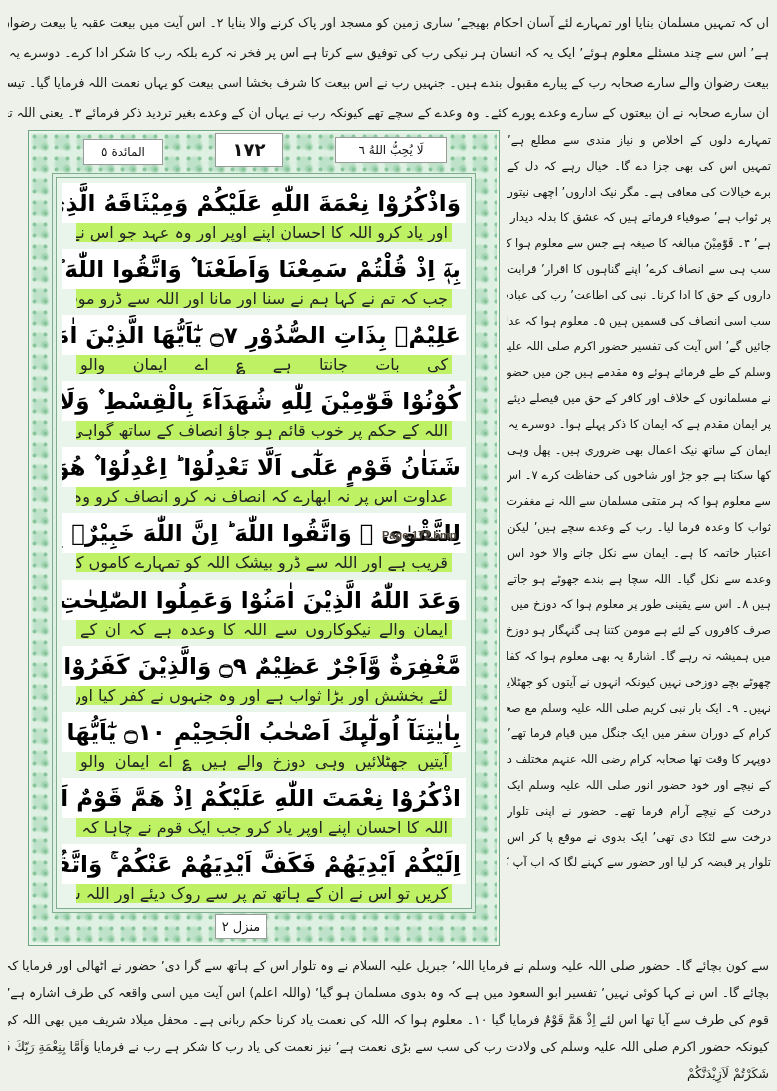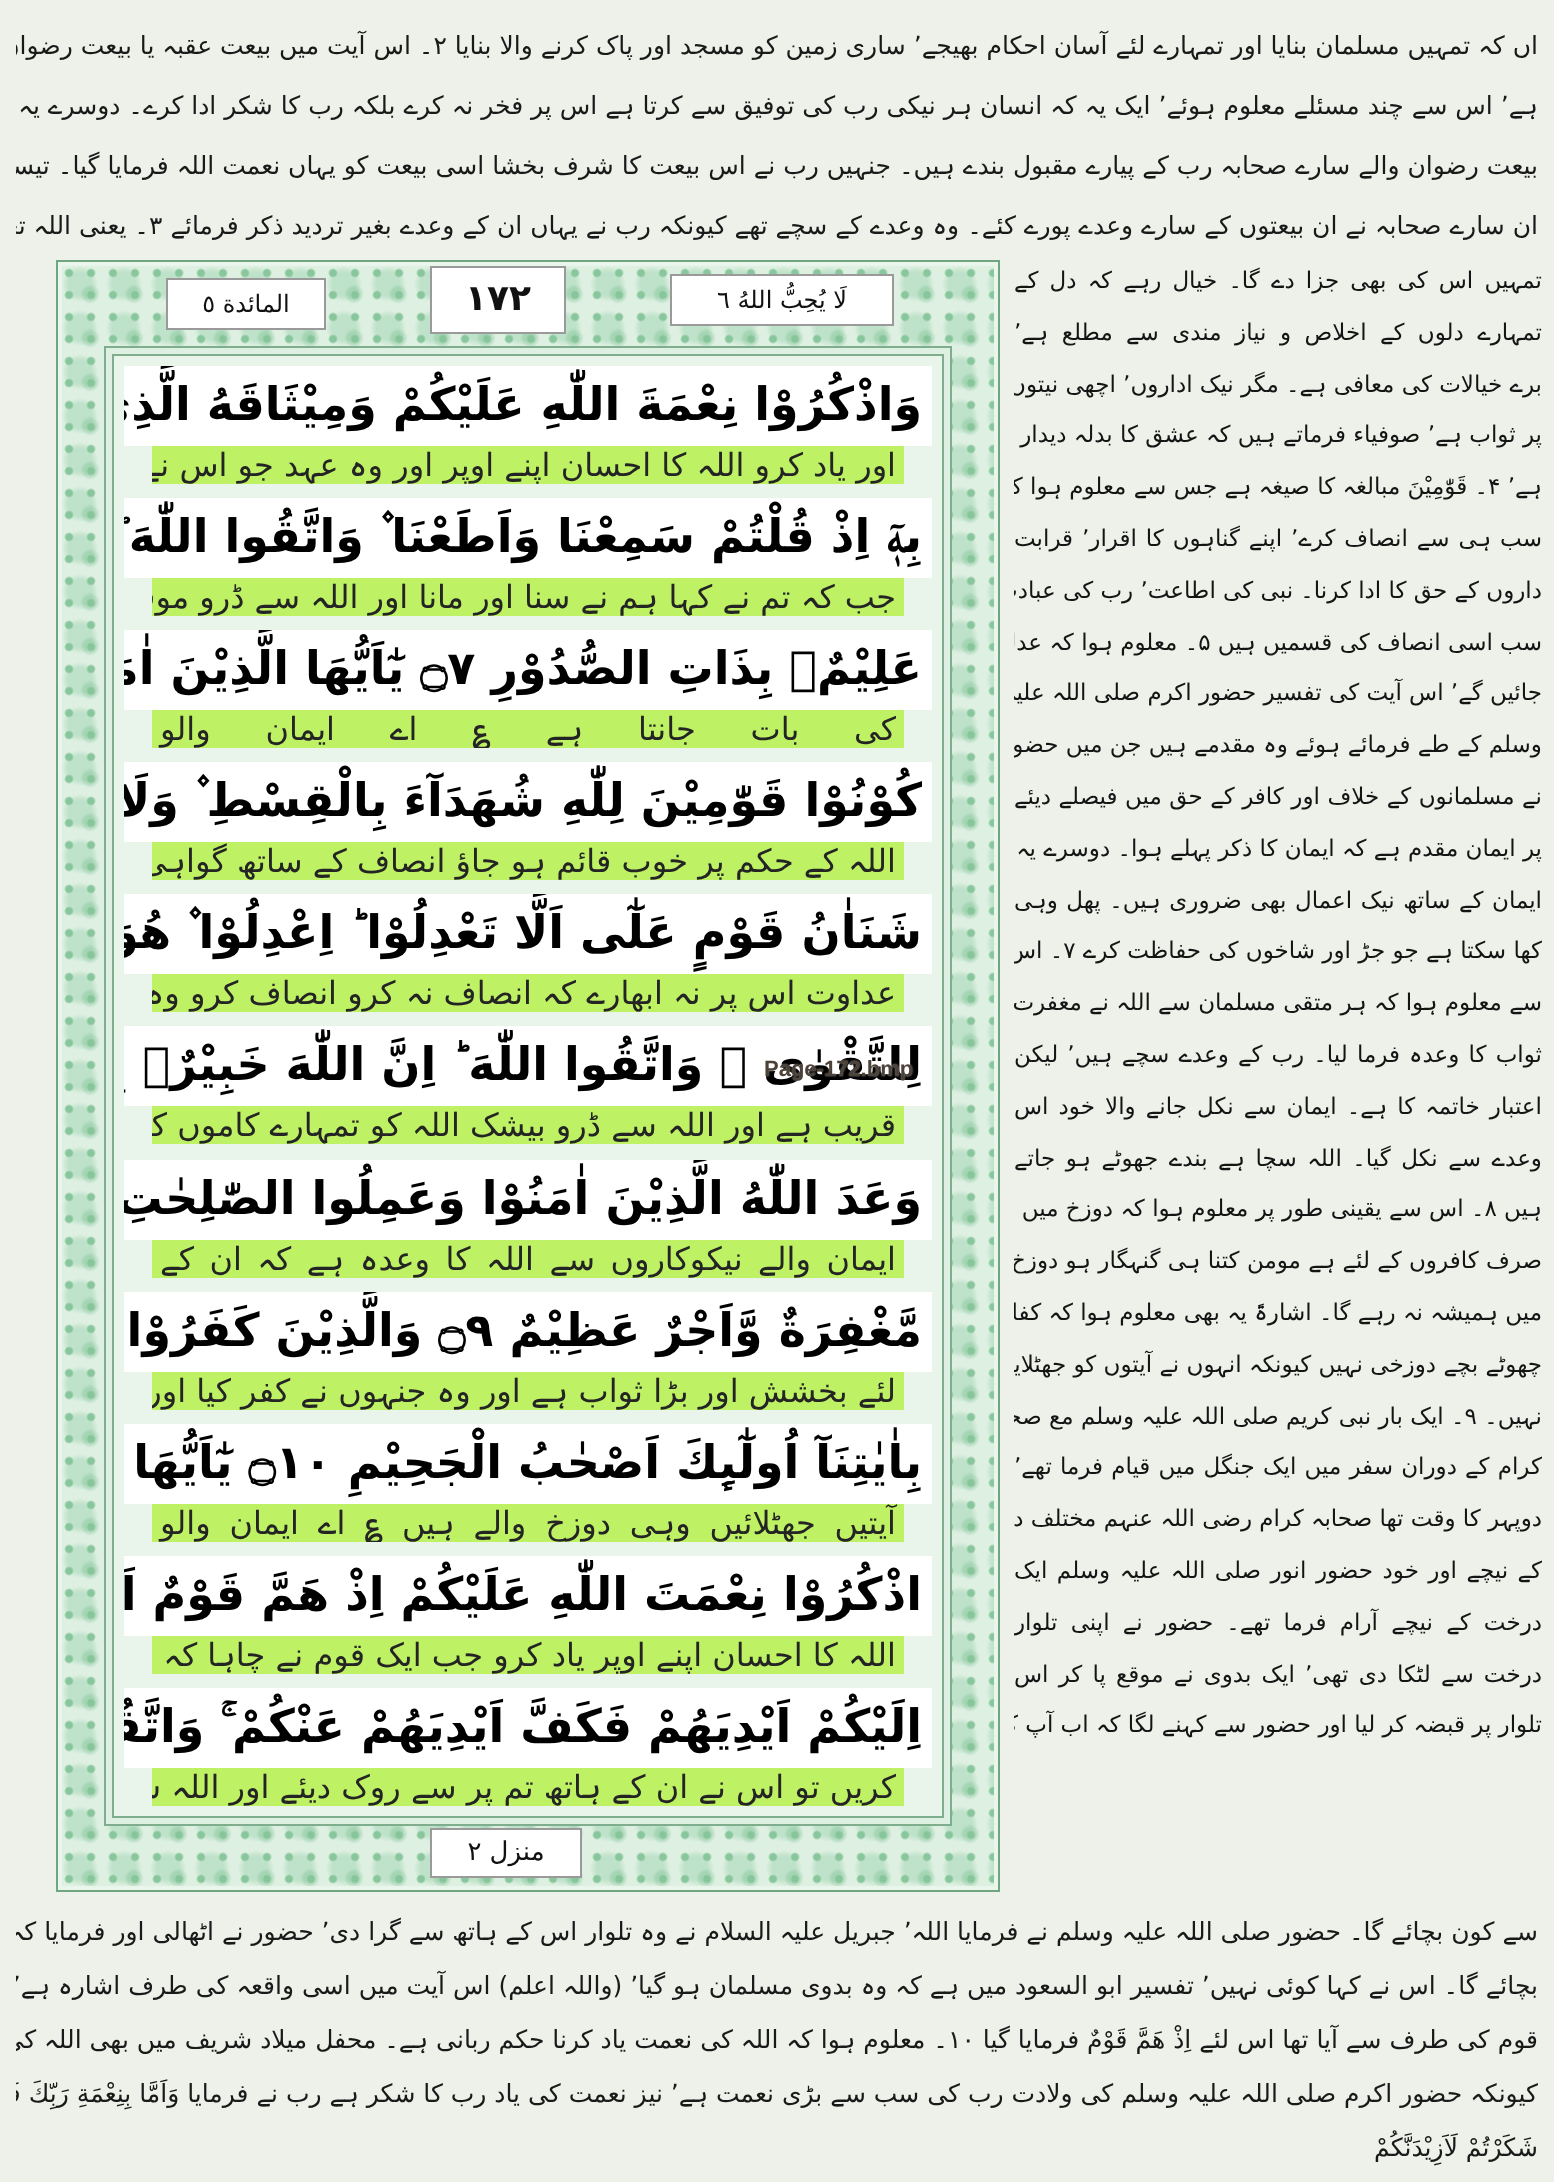--- a/index.html
+++ b/index.html
@@ -59,21 +59,21 @@
   }
   
   .hdr-label{
     position:absolute;background:#ffffff;border:1px solid #9a9a9a;
     direction:rtl;text-align:center;box-sizing:border-box;color:#111;
   }
   #juz-label{top:6px;right:52px;width:112px;height:26px;font-size:12px;line-height:24px;}
   #page-number{top:2px;left:186px;width:68px;height:34px;font-size:18px;font-weight:bold;line-height:32px;}
   #surah-label{top:8px;left:54px;width:80px;height:26px;font-size:12px;line-height:24px;}
   #manzil-label{
-    position:absolute;bottom:6px;left:186px;width:76px;height:25px;
+    position:absolute;bottom:6px;left:186px;width:52px;height:25px;
     background:#fff;border:1px solid #9a9a9a;direction:rtl;text-align:center;
     font-size:13px;line-height:23px;color:#111;box-sizing:border-box;
   }
   
   #commentary{
     position:absolute;right:6px;top:128px;width:264px;height:830px;overflow:hidden;
   }
   .cline{
     direction:rtl;unicode-bidi:embed;
     text-align:justify;text-align-last:justify;
@@ -162,22 +162,22 @@
       </div>
     </div>
 
   <div id="manzil-label">منزل ۲</div>
 </div>
 
 <div id="watermark">Page-172.bmp</div>
 
 <div id="commentary">
 
-<div class="cline">تمہیں اس کی بھی جزا دے گا۔ خیال رہے کہ دل کے</div>
-    <div class="cline">تمہارے دلوں کے اخلاص و نیاز مندی سے مطلع ہے’</div>
+<div class="cline">تمہارے دلوں کے اخلاص و نیاز مندی سے مطلع ہے’</div>
+    <div class="cline">تمہیں اس کی بھی جزا دے گا۔ خیال رہے کہ دل کے</div>
     <div class="cline">برے خیالات کی معافی ہے۔ مگر نیک اداروں’ اچھی نیتوں</div>
     <div class="cline">پر ثواب ہے’ صوفیاء فرماتے ہیں کہ عشق کا بدلہ دیدار الٰہی</div>
     <div class="cline">ہے’ ۴۔ قَوّٰمِيْنَ مبالغہ کا صیغہ ہے جس سے معلوم ہوا کہ</div>
     <div class="cline">سب ہی سے انصاف کرے’ اپنے گناہوں کا اقرار’ قرابت</div>
     <div class="cline">داروں کے حق کا ادا کرنا۔ نبی کی اطاعت’ رب کی عبادت</div>
     <div class="cline">سب اسی انصاف کی قسمیں ہیں ۵۔ معلوم ہوا کہ عدل و</div>
     <div class="cline">جائیں گے’ اس آیت کی تفسیر حضور اکرم صلی اللہ علیہ</div>
     <div class="cline">وسلم کے طے فرمائے ہوئے وہ مقدمے ہیں جن میں حضور</div>
     <div class="cline">نے مسلمانوں کے خلاف اور کافر کے حق میں فیصلے دیئے</div>
     <div class="cline">پر ایمان مقدم ہے کہ ایمان کا ذکر پہلے ہوا۔ دوسرے یہ کہ</div>

